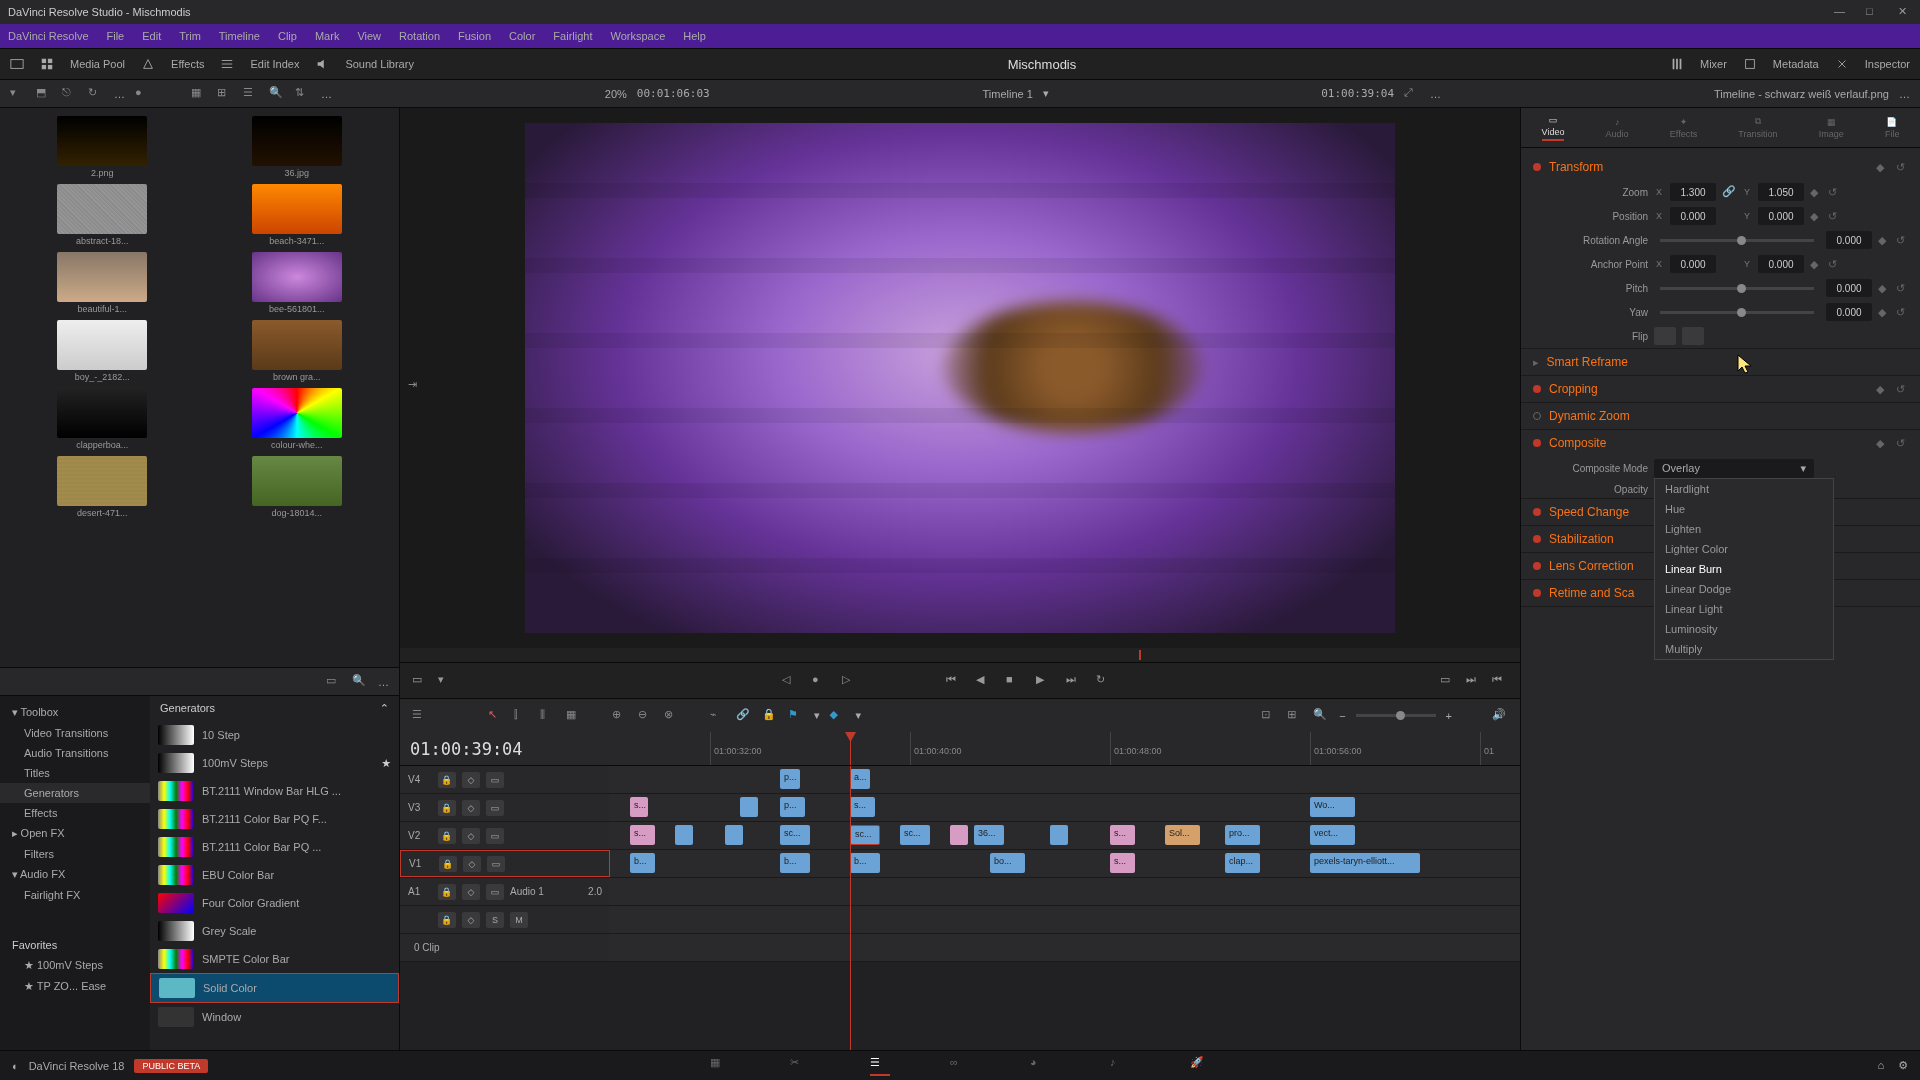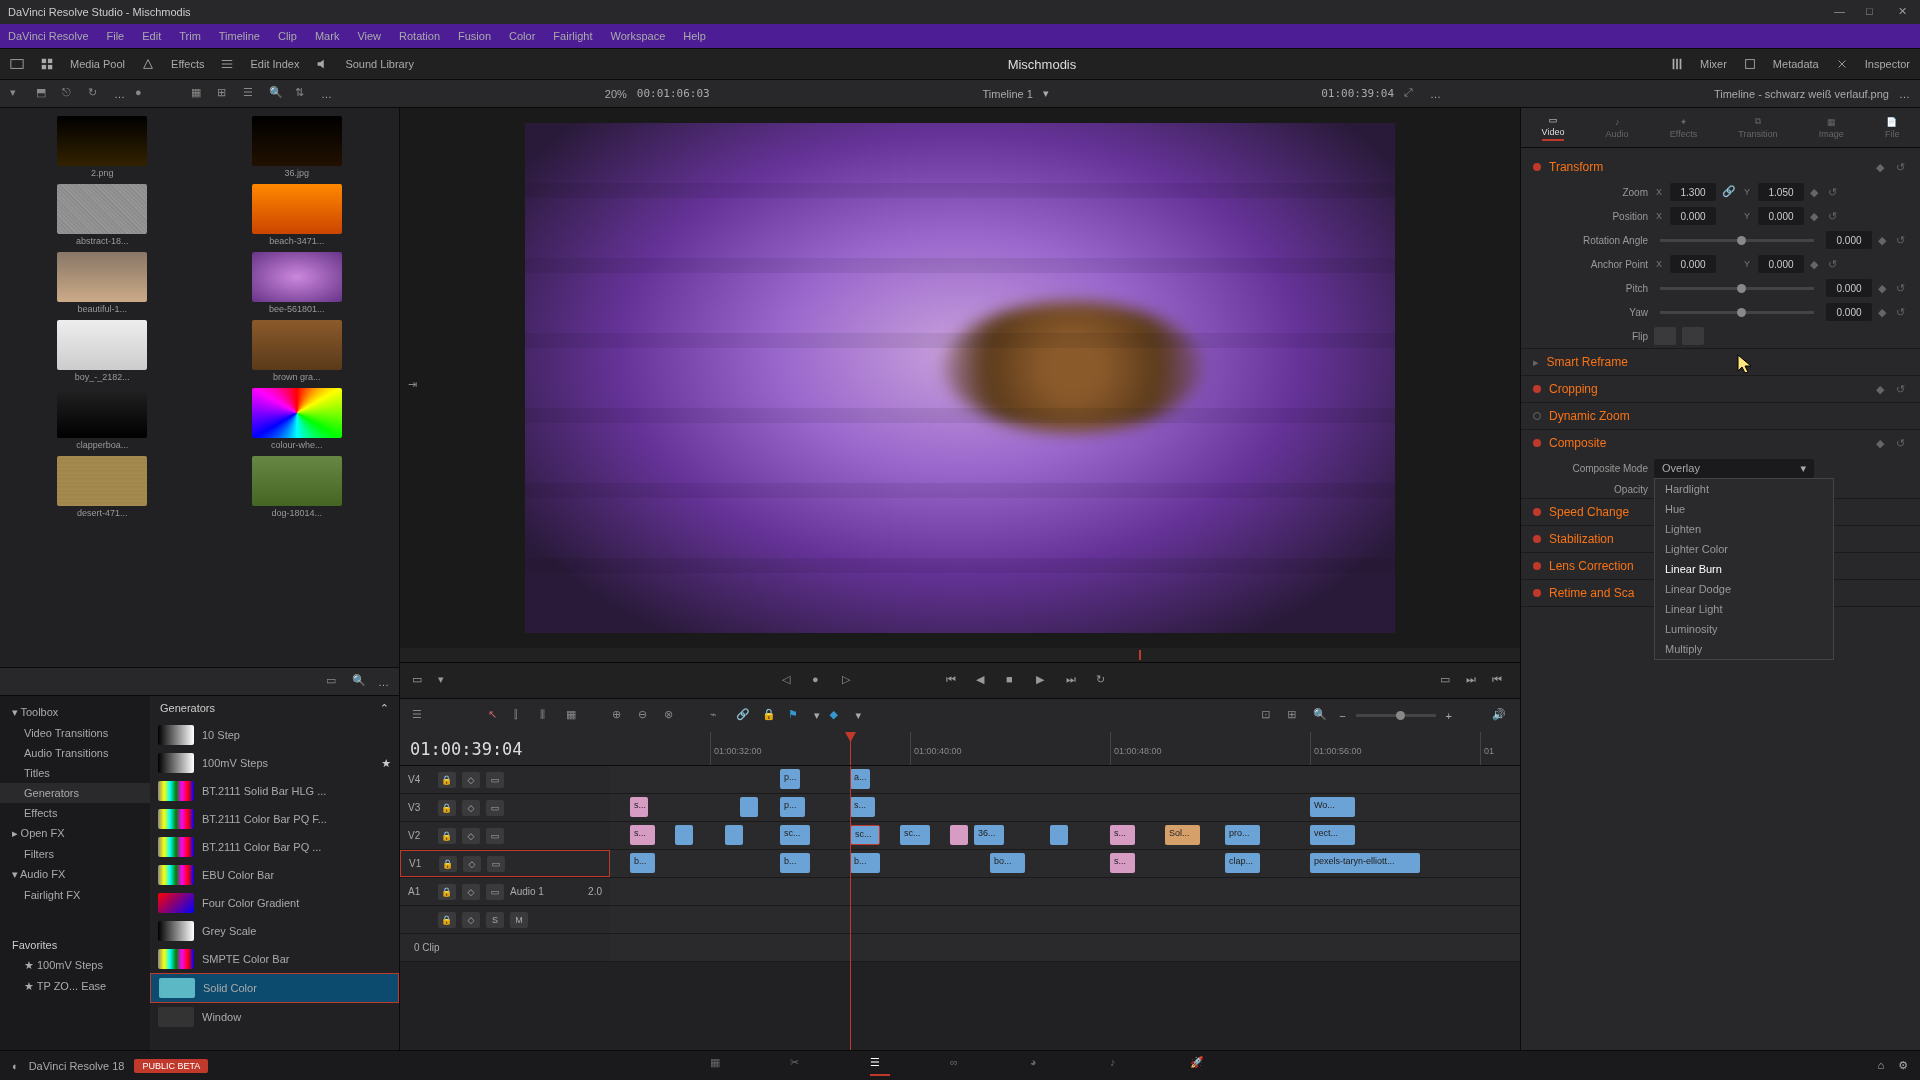--- a/index.html
+++ b/index.html
@@ -313,21 +313,21 @@
               <div class="fx-swatch" style="background: linear-gradient(90deg, rgb(0, 0, 0), rgb(255, 255, 255));"></div>
               <div class="fx-name">10 Step</div>
             </div>
             <div class="fx-row">
               <div class="fx-swatch" style="background: linear-gradient(90deg, rgb(0, 0, 0), rgb(255, 255, 255));"></div>
               <div class="fx-name">100mV Steps</div>
               <span class="fx-star">★</span>
             </div>
             <div class="fx-row">
               <div class="fx-swatch" style="background: linear-gradient(90deg, rgb(136, 136, 136), yellow, cyan, green, magenta, red, blue);"></div>
-              <div class="fx-name">BT.2111 Solid Bar HLG ...</div>
+              <div class="fx-name">BT.2111 Window Bar HLG ...</div>
             </div>
             <div class="fx-row">
               <div class="fx-swatch" style="background: linear-gradient(90deg, rgb(136, 136, 136), yellow, cyan, green, magenta, red, blue);"></div>
               <div class="fx-name">BT.2111 Color Bar PQ F...</div>
             </div>
             <div class="fx-row">
               <div class="fx-swatch" style="background: linear-gradient(90deg, rgb(136, 136, 136), yellow, cyan, green, magenta, red, blue);"></div>
               <div class="fx-name">BT.2111 Color Bar PQ ...</div>
             </div>
             <div class="fx-row">

